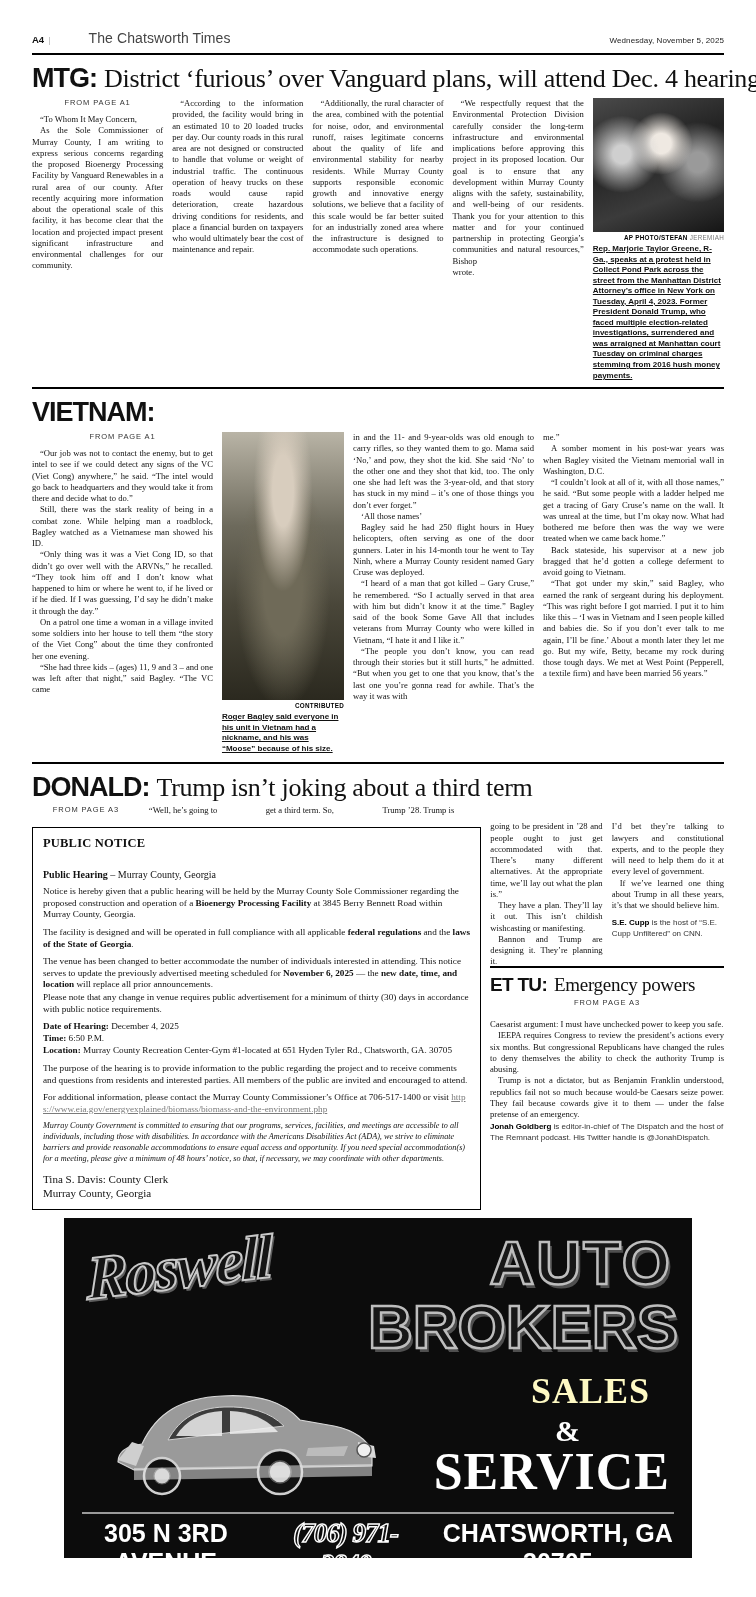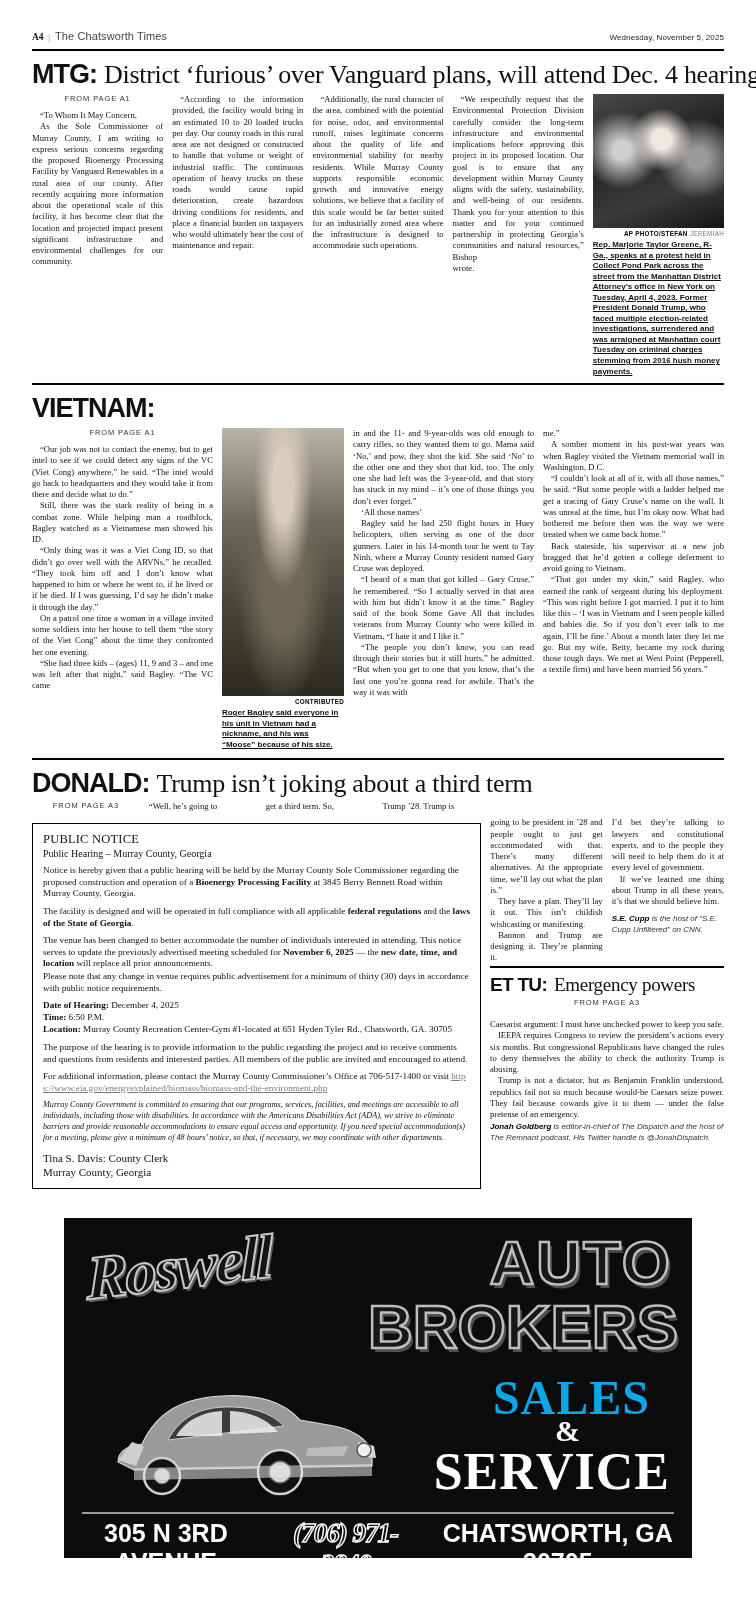--- a/index.html
+++ b/index.html
@@ -24,31 +24,32 @@
 
   
   .masthead {
     display: flex;
     align-items: baseline;
     justify-content: space-between;
     padding: 30px 32px 4px 32px;
   }
   .mh-left { display: flex; align-items: baseline; gap: 5px; }
   .mh-page {
-    font-family: Liberation Serif, serif;
+    font-family: Liberation Sans, sans-serif;
     font-weight: bold;
     font-size: 9.5px;
     letter-spacing: -0.2px;
   }
   .mh-sep { color: #888; font-size: 9px; }
   .mh-title {
     font-family: "Liberation Sans", sans-serif;
-    font-size: 11px;
+    font-size: 14px;
     color: #444;
     letter-spacing: 0.1px;
+    margin-left: 33px;
   }
   .mh-date {
     font-family: "Liberation Sans", sans-serif;
     font-size: 8px;
     color: #222;
     letter-spacing: 0.1px;
     padding-left: 40px;
   }
   .rule-thick { border-top: 2px solid #000; margin: 3px 32px 0 32px; }
 
@@ -153,26 +154,26 @@
 
   
   .notice {
     border: 1.4px solid #000;
     padding: 8px 10px 9px 10px;
     margin-top: 6px;
   }
   .notice h2 {
     font-family: "Liberation Serif", serif;
     font-size: 12.5px;
-    font-weight: normal;
+    font-weight: bold;
     letter-spacing: 0.2px;
-    margin-bottom: 1px;
+    margin-bottom: 18px;
   }
   .notice .subhead { font-size: 10px; margin-bottom: 6px; }
-  .notice .subhead b { font-weight: normal; }
+  .notice .subhead b { font-weight: bold; }
   .notice p {
     font-size: 9.2px;
     line-height: 1.26;
     margin-bottom: 6px;
     text-align: left;
   }
   .notice p.tight { margin-bottom: 1px; }
   .notice .details { font-size: 9.2px; line-height: 1.3; margin-bottom: 6px; }
   .notice .ada {
     font-style: italic;
@@ -187,21 +188,20 @@
     word-break: break-all;
   }
 
   
   .byline-note {
     font-family: "Liberation Sans", sans-serif;
     font-size: 8px;
     line-height: 1.35;
     color: #333;
     margin-top: 7px;
-    font-style: italic;
   }
   .byline-note b { color: #000; }
 
   
   .ettu-wrap { padding-top: 4px; }
   .ettu-rule { border-top: 2px solid #000; margin-bottom: 7px; }
 
   
   .ad {
     margin: 10px 32px 0 32px;
@@ -246,22 +246,22 @@
     color: #171717;
     -webkit-text-stroke: 2.5px #bdbdbd;
     text-shadow: 3px 4px 0 #4f4f4f;
     line-height: 0.94;
   }
   .ad-sales {
     position: absolute;
     right: 42px; top: 152px;
     font-family: "Liberation Serif", serif;
     font-weight: bold;
-    font-size: 48px;
-    color: #0ea5e9;
+    font-size: 36px;
+    color: #fef9c3;
     letter-spacing: 1px;
   }
   .ad-amp {
     position: absolute;
     right: 112px; top: 196px;
     font-family: "Liberation Serif", serif;
     font-weight: bold;
     font-size: 30px;
     color: #ffffff;
   }

